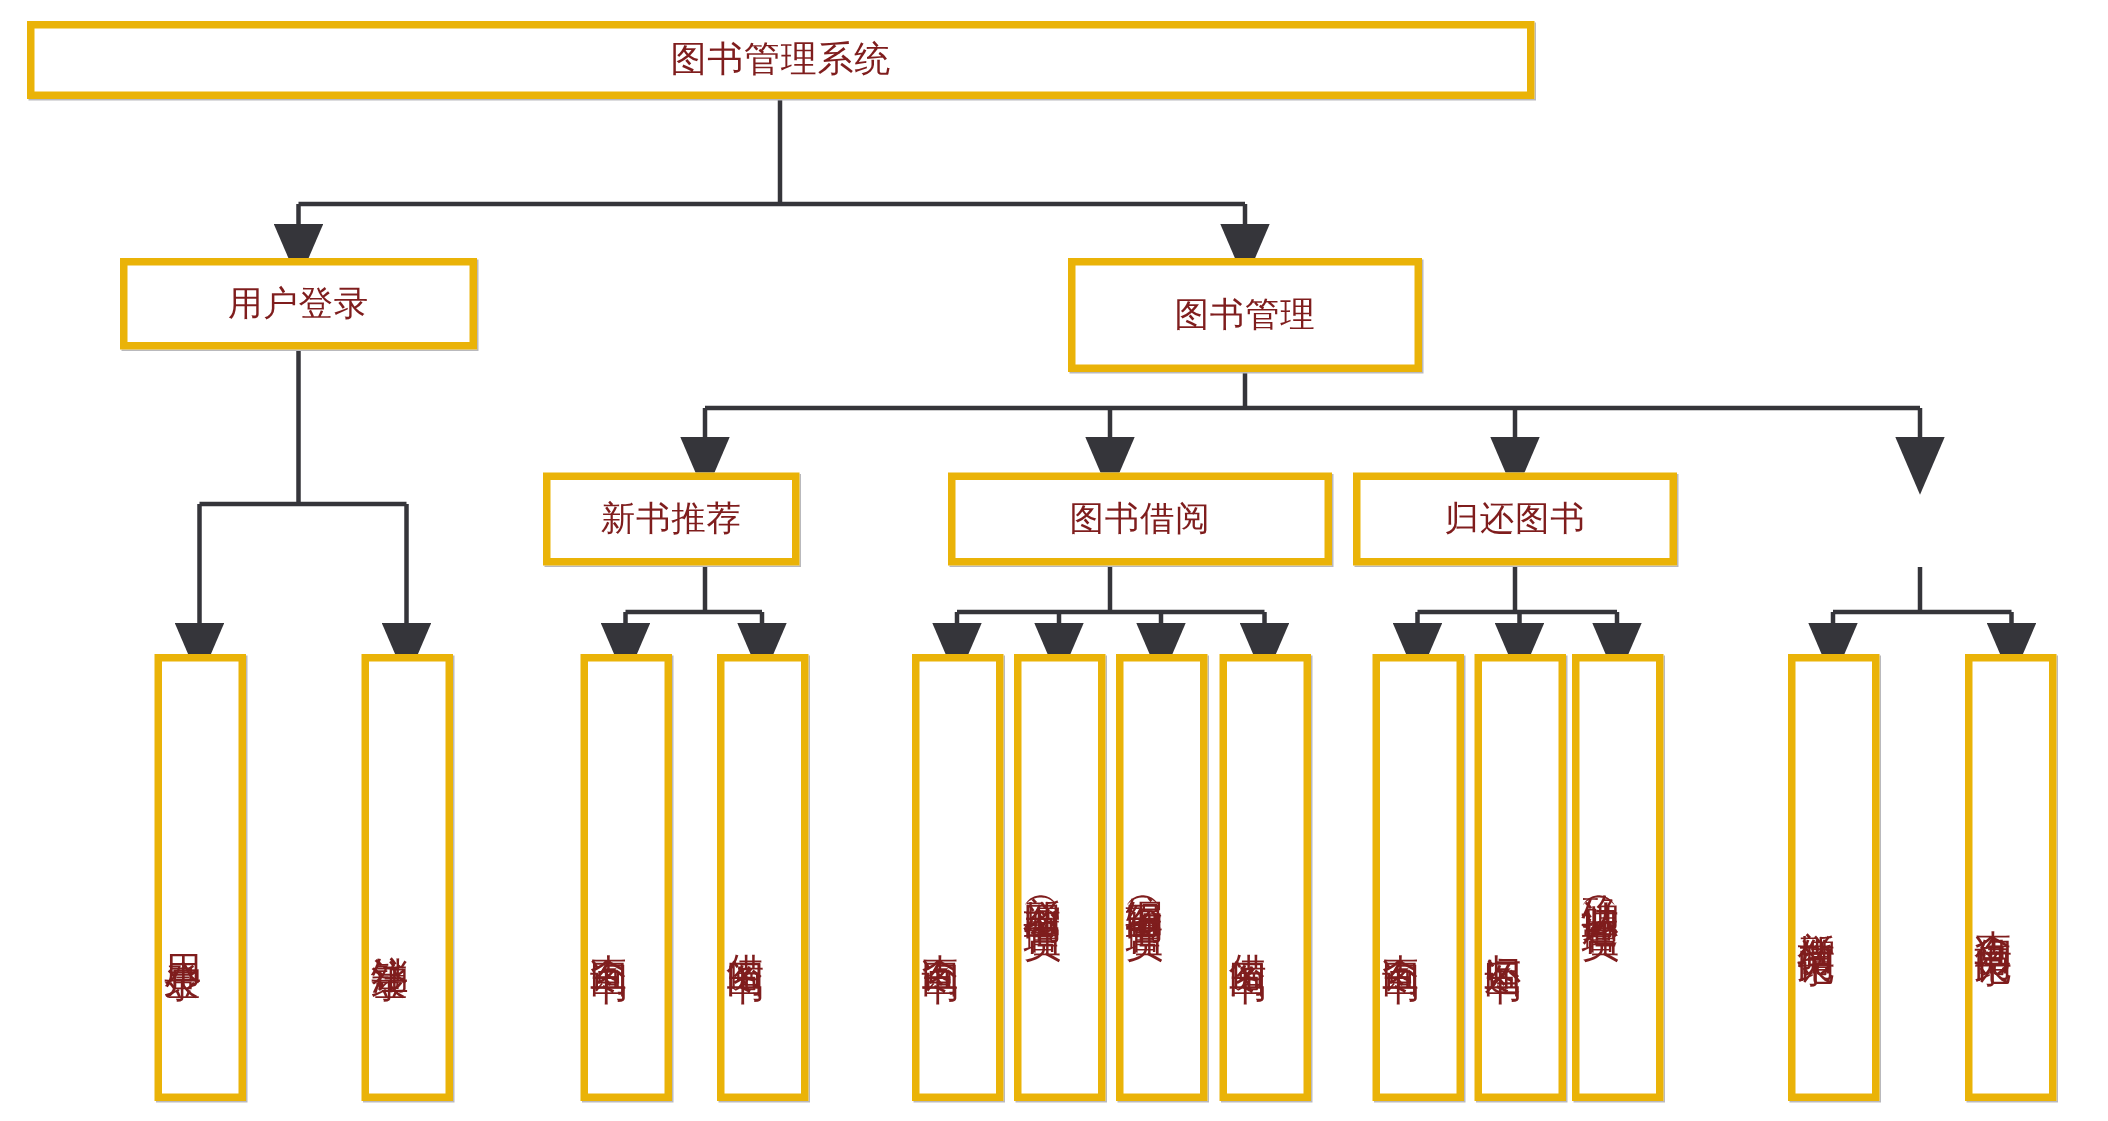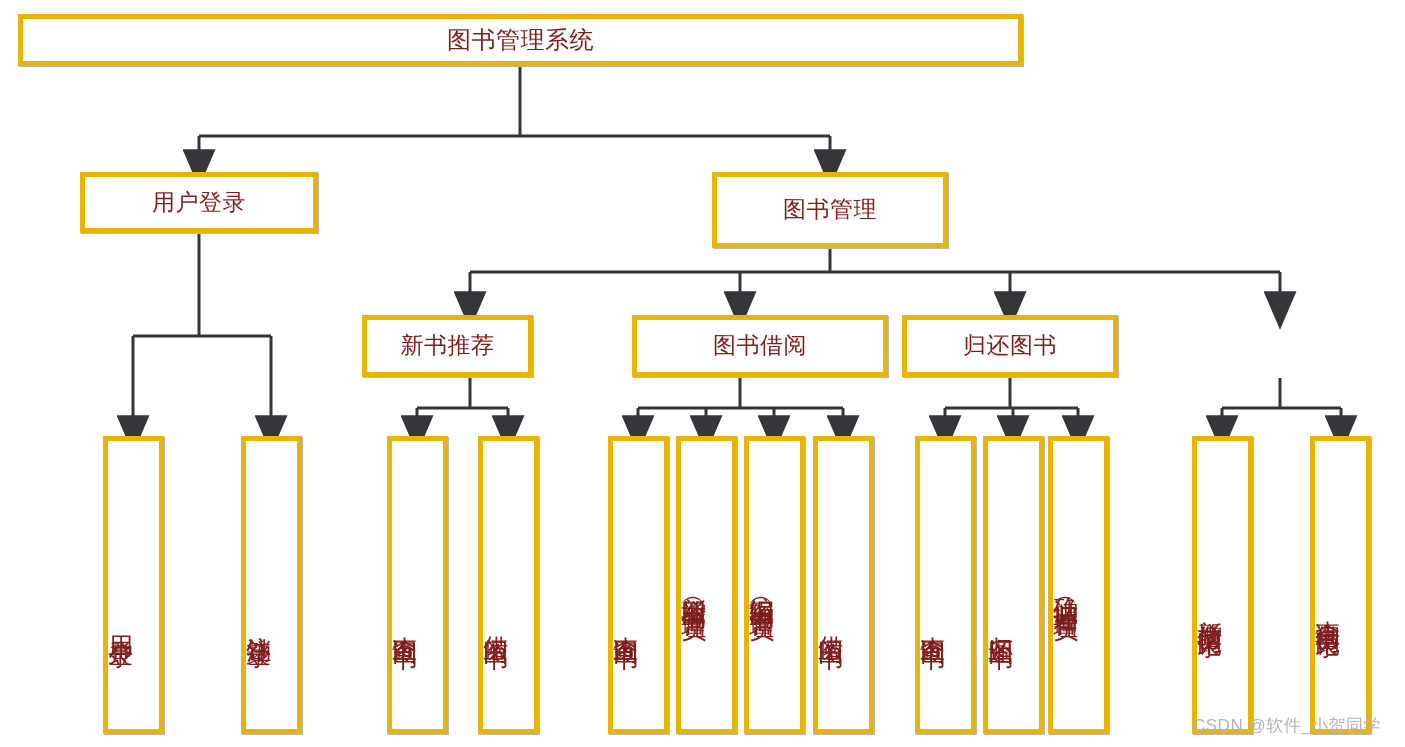--- a/index.html
+++ b/index.html
@@ -209,15 +209,14 @@
   </div>
 
   <div class="node vert mid" style="left:1192px; top:436px; width:61px; height:298px;">
     <span class="lbl">新增借阅记录</span>
   </div>
 
   <div class="node vert mid" style="left:1310px; top:436px; width:61px; height:298px;">
     <span class="lbl">查询借阅记录</span>
   </div>
 
-  <div class="watermark">CSDN @软件_小贺同学</div>
 
 </div>
 
 </body></html>

